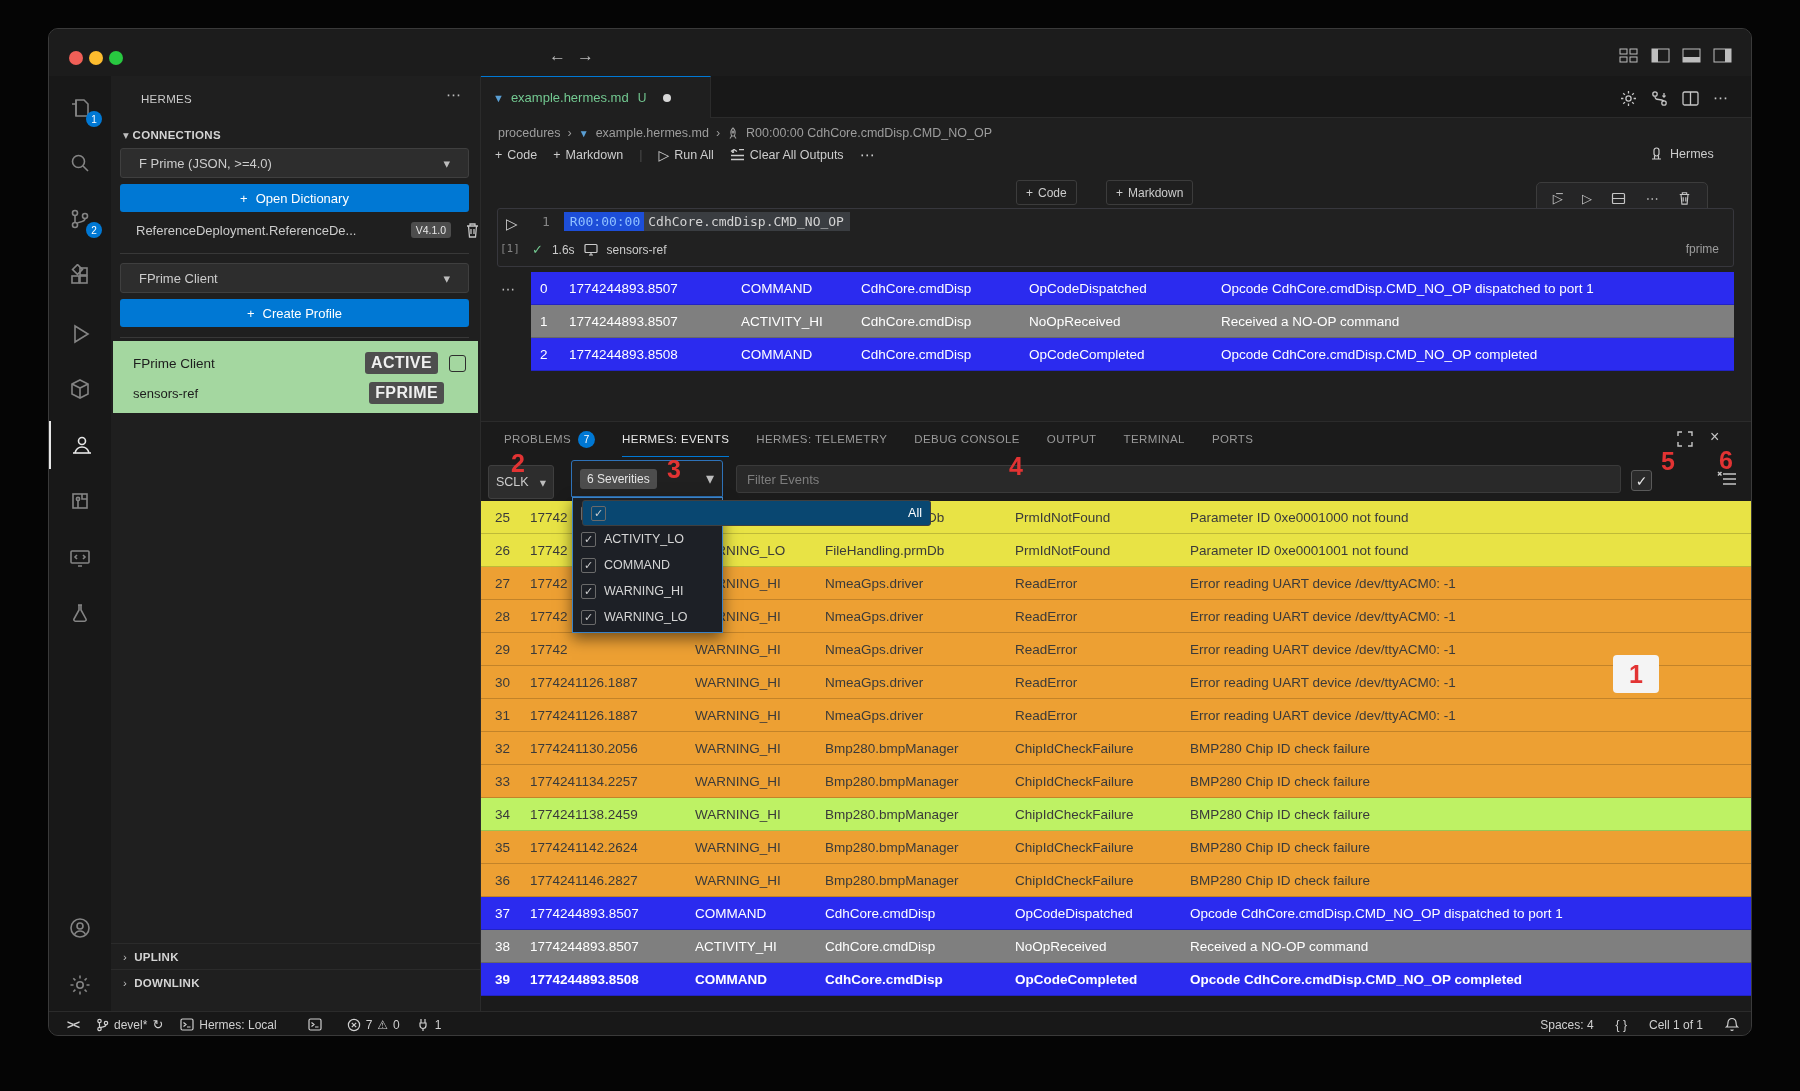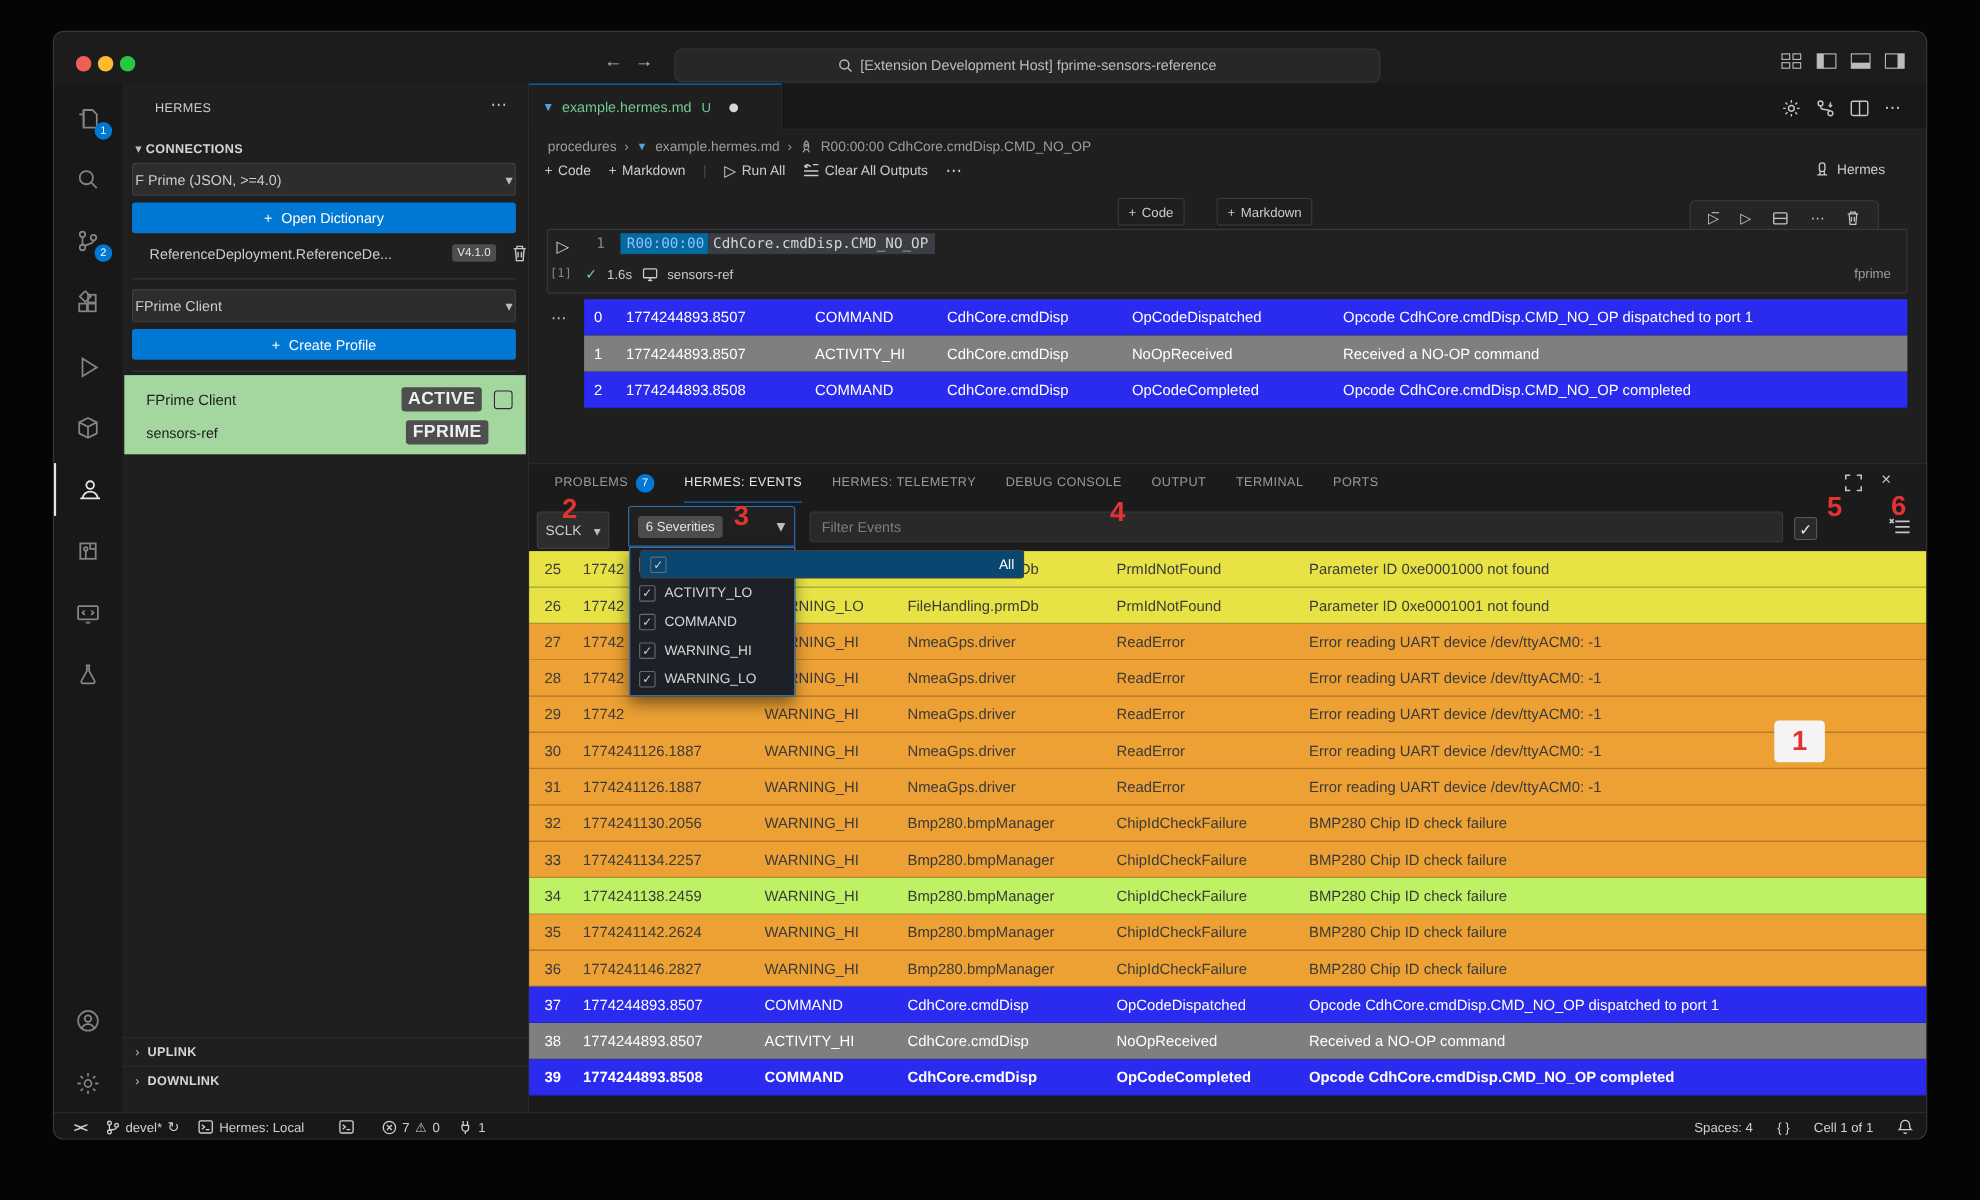--- a/index.html
+++ b/index.html
@@ -17,21 +17,21 @@
   .act{position:absolute;left:0;width:62px;height:48px;display:flex;align-items:center;justify-content:center;color:#7f7f7f;}
   .act svg{stroke:#848484;}
   .act.on{border-left:2px solid #e7e7e7;}
   .act.on svg{stroke:#e7e7e7;}
   .abadge{position:absolute;right:9px;bottom:5px;min-width:16px;height:16px;border-radius:9px;background:#0078d4;color:#fff;font-size:10px;display:flex;align-items:center;justify-content:center;}
   
   #sidebar{position:absolute;left:62px;top:47px;width:370px;height:935px;background:#1f1f1f;border-right:1px solid #2b2b2b;box-sizing:border-box;}
   #sb-title{position:absolute;left:30px;top:17px;font-size:11.5px;color:#cccccc;letter-spacing:.3px;}
   #sb-more{position:absolute;left:335px;top:10px;color:#bdbdbd;font-size:15px;}
   #sb-conn{position:absolute;left:12px;top:52px;font-size:11.5px;font-weight:bold;color:#d5d5d5;letter-spacing:.3px;}
-  .sel{position:absolute;left:9px;width:349px;height:30px;background:#2d2d2d;border:1px solid #3f3f3f;border-radius:3px;color:#cccccc;font-size:13px;display:flex;align-items:center;padding:0 2px;box-sizing:border-box;justify-content:space-between;}
+  .sel{position:absolute;left:9px;width:349px;height:30px;background:#2d2d2d;border:1px solid #3f3f3f;border-radius:3px;color:#cccccc;font-size:13px;display:flex;align-items:center;padding:0 18px;box-sizing:border-box;justify-content:space-between;}
   #sel-dict{top:72px;} #sel-client{top:187px;}
   .bluebtn{position:absolute;left:9px;width:349px;height:28px;background:#0078d4;border-radius:3px;color:#fff;font-size:13px;display:flex;align-items:center;justify-content:center;gap:8px;}
   #btn-dict{top:108px;} #btn-profile{top:223px;}
   #dict-row{position:absolute;left:25px;top:146px;width:344px;display:flex;align-items:center;color:#cccccc;font-size:13px;}
   .gbadge{background:#4d4d4d;color:#e8e8e8;font-size:10.5px;border-radius:3px;padding:2px 5px;}
   #sb-div1{position:absolute;left:9px;top:177px;width:349px;border-top:1px solid #383838;}
   #sb-div2{position:absolute;left:9px;top:261px;width:349px;border-top:1px solid #383838;}
   #profile-card{position:absolute;left:2px;top:265px;width:365px;height:72px;background:#a4d7a0;color:#1d1d1d;}
   .pc-row{position:absolute;left:20px;right:12px;display:flex;align-items:center;}
   .dkbadge{background:#4e4e4e;color:#f0f0f0;font-size:16px;font-weight:bold;border-radius:3px;padding:2px 6px;letter-spacing:.4px;}
@@ -50,21 +50,21 @@
   .tbtn{display:flex;align-items:center;gap:5px;}
   #kernel{position:absolute;left:1600px;top:117px;display:flex;align-items:center;gap:6px;color:#cccccc;font-size:12.5px;}
   .addbtn{position:absolute;top:151px;height:25px;border:1px solid #3c3c3c;border-radius:3px;background:#1f1f1f;color:#cccccc;font-size:12px;display:flex;align-items:center;gap:5px;padding:0 9px;box-sizing:border-box;}
   #add-code{left:967px;} #add-md{left:1057px;}
   #celltools{position:absolute;left:1487px;top:153px;width:158px;height:30px;border:1px solid #3c3c3c;background:#252526;border-radius:5px;display:flex;align-items:center;justify-content:space-around;padding:0 6px;}
   #cellbox{position:absolute;left:448px;top:179px;width:1237px;height:59px;background:#212121;border:1px solid #37373d;border-radius:3px;box-sizing:border-box;}
   #cell-run{position:absolute;left:8px;top:6px;color:#d0d0d0;font-size:15px;}
   #cell-exec{position:absolute;left:2px;top:33px;color:#858585;font-size:11px;font-family:"DejaVu Sans Mono",monospace;}
   #cell-line{position:absolute;left:44px;top:5px;display:flex;align-items:center;gap:14px;font-family:"DejaVu Sans Mono",monospace;font-size:13px;}
   #cell-lineno{color:#858585;}
-  .tok1{background:#0369a1;color:#8fc0ff;padding:2px 4px 2px 6px;}
+  .tok1{background:#1d4ed8;color:#8fc0ff;padding:2px 4px 2px 6px;}
   .tok2{background:#3a3d41;color:#d4d4d4;padding:2px 6px 2px 4px;}
   #cell-status{position:absolute;left:34px;top:33px;display:flex;align-items:center;gap:9px;color:#cccccc;font-size:12px;}
   #cell-check{color:#73c991;font-size:13px;}
   #cell-lang{position:absolute;right:14px;top:33px;color:#9d9d9d;font-size:12px;}
   #out-more{position:absolute;left:452px;top:252px;color:#bdbdbd;font-size:14px;}
   
   #output-rows{position:absolute;left:482px;top:243px;width:1203px;}
   #output-rows .row{display:grid;grid-template-columns:29px 172px 120px 168px 192px 1fr;padding-left:9px;}
   #events-rows{position:absolute;left:432px;top:472px;width:1272px;}
   #events-rows .row{display:grid;grid-template-columns:35px 165px 130px 190px 175px 1fr;padding-left:14px;}
@@ -105,27 +105,20 @@
 
 <div id="stage">
 <div id="window">
 
   <div id="titlebar">
     <div class="tl" id="tl-close"></div>
     <div class="tl" id="tl-min"></div>
     <div class="tl" id="tl-max"></div>
     <span class="navarrow" style="left:500px">←</span>
     <span class="navarrow" style="left:528px">→</span>
-    <div id="search-box">
-      <svg width="13" height="13" viewBox="0 0 14 14">
-            <circle cx="6" cy="6" r="4.4" fill="none" stroke="#bdbdbd" stroke-width="1.4"></circle>
-            <line x1="9.4" y1="9.4" x2="13" y2="13" stroke="#bdbdbd" stroke-width="1.4"></line>
-          </svg>
-      <span>[Extension Development Host] fprime-sensors-reference</span>
-    </div>
     <svg class="tbico" style="left:1570px" viewBox="0 0 19 15">
           <rect x="1" y="1" width="7" height="5" fill="none" stroke="#bdbdbd"></rect>
           <rect x="11" y="1" width="7" height="5" fill="none" stroke="#bdbdbd"></rect>
           <rect x="1" y="9" width="7" height="5" fill="none" stroke="#bdbdbd"></rect>
           <rect x="11" y="9" width="7" height="5" fill="none" stroke="#bdbdbd"></rect>
         </svg>
     <svg class="tbico" style="left:1602px" viewBox="0 0 19 15">
           <rect x="1" y="1" width="17" height="13" fill="none" stroke="#bdbdbd"></rect>
           <rect x="1" y="1" width="6" height="13" fill="#bdbdbd"></rect>
         </svg>

